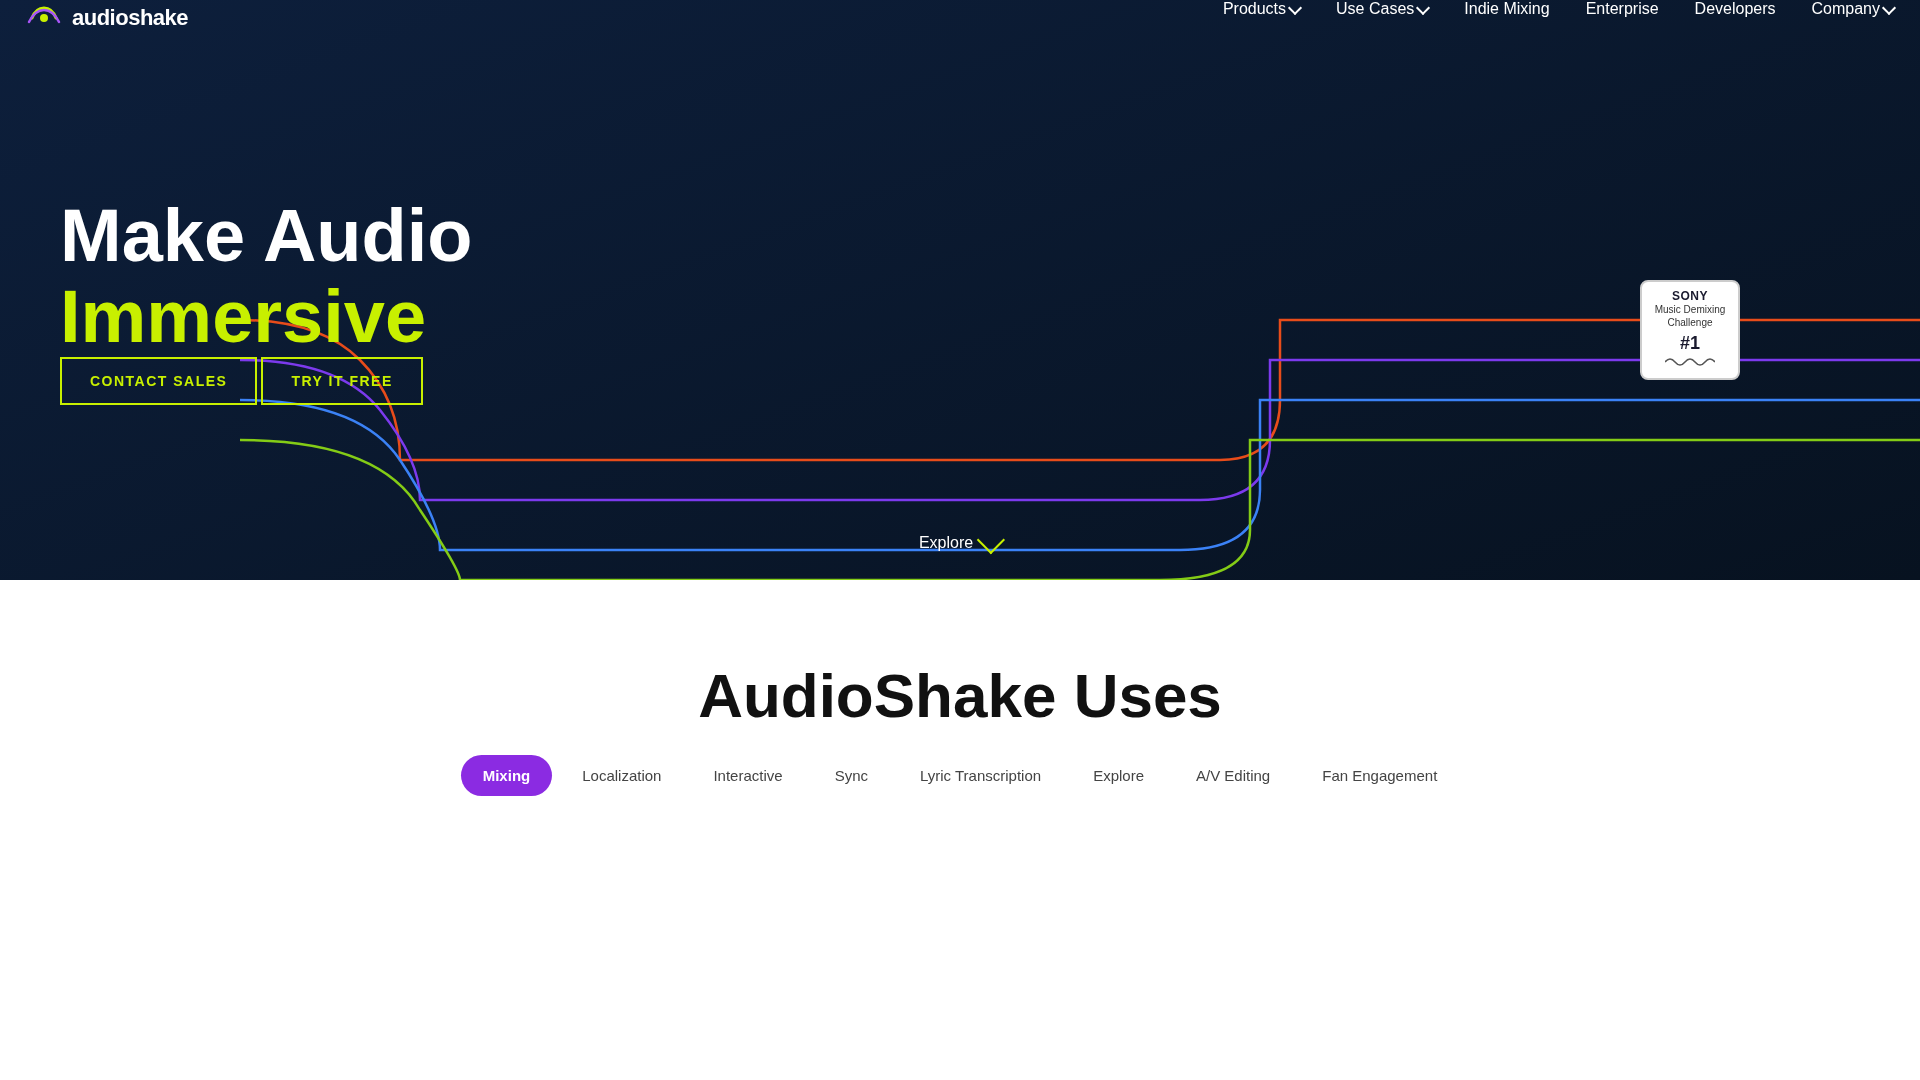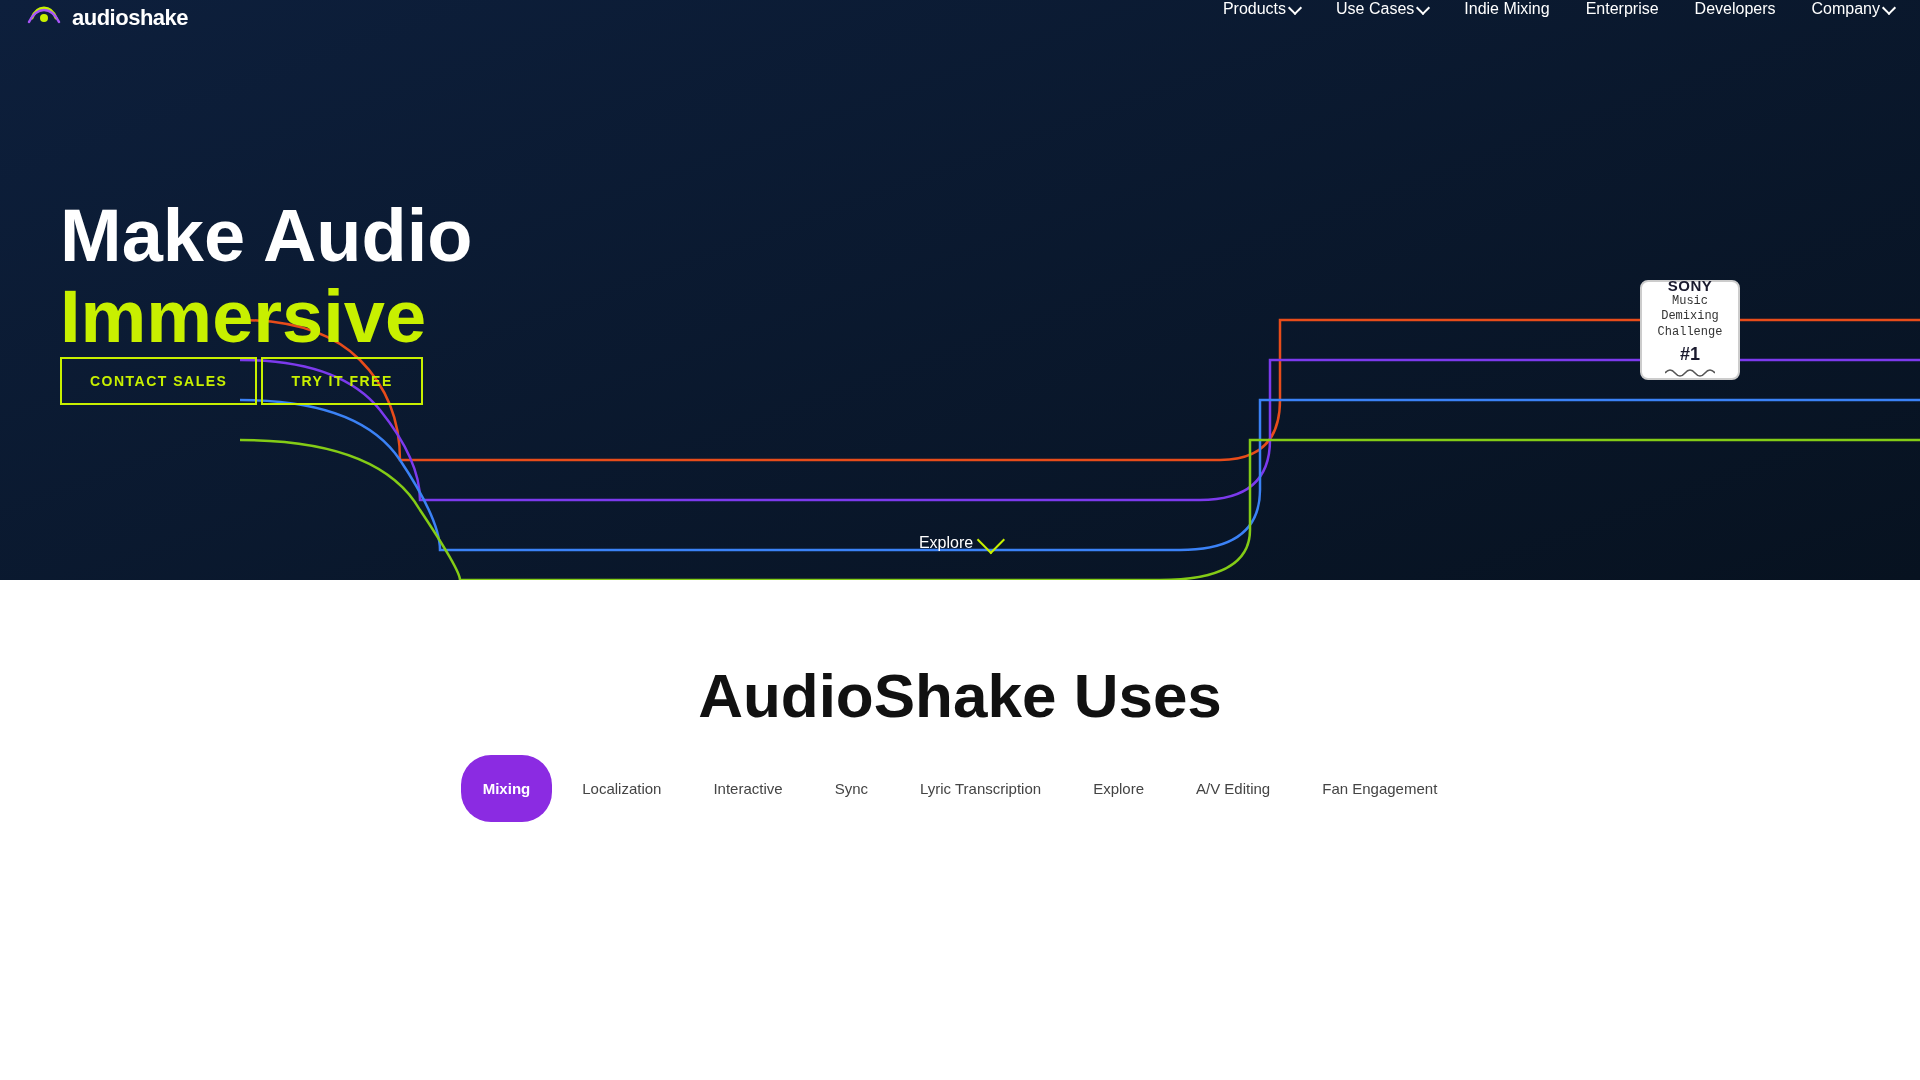--- a/index.html
+++ b/index.html
@@ -123,30 +123,29 @@
       height: 100px;
       display: flex;
       flex-direction: column;
       align-items: center;
       justify-content: center;
       text-align: center;
       padding: 10px;
     }
     .sony-badge .sony-name {
       font-weight: 800;
-      font-size: 15px;
+      font-size: 12px;
       color: #1a1a2e;
       letter-spacing: 0.5px;
     }
     .sony-badge .sony-sub {
-      font-size: 12px;
+      font-size: 10px;
       color: #333;
       line-height: 1.3;
       margin-bottom: 4px;
-      font-family: Liberation Mono, monospace;
     }
     .sony-badge .sony-num {
       font-size: 18px;
       font-weight: 900;
       color: #1a1a2e;
     }
     .sony-badge .sony-wave {
       font-size: 9px;
       color: #555;
     }
@@ -199,21 +198,21 @@
       margin-bottom: 24px;
       text-align: center;
     }
     .tabs-row {
       display: flex;
       gap: 8px;
       flex-wrap: wrap;
       justify-content: center;
     }
     .tab-item {
-      padding: 25px 22px;
+      padding: 12px 22px;
       border-radius: 30px;
       font-size: 15px;
       font-weight: 500;
       cursor: pointer;
       background: transparent;
       border: none;
       color: #444;
     }
     .tab-item.active {
       background: #8b2be2;

